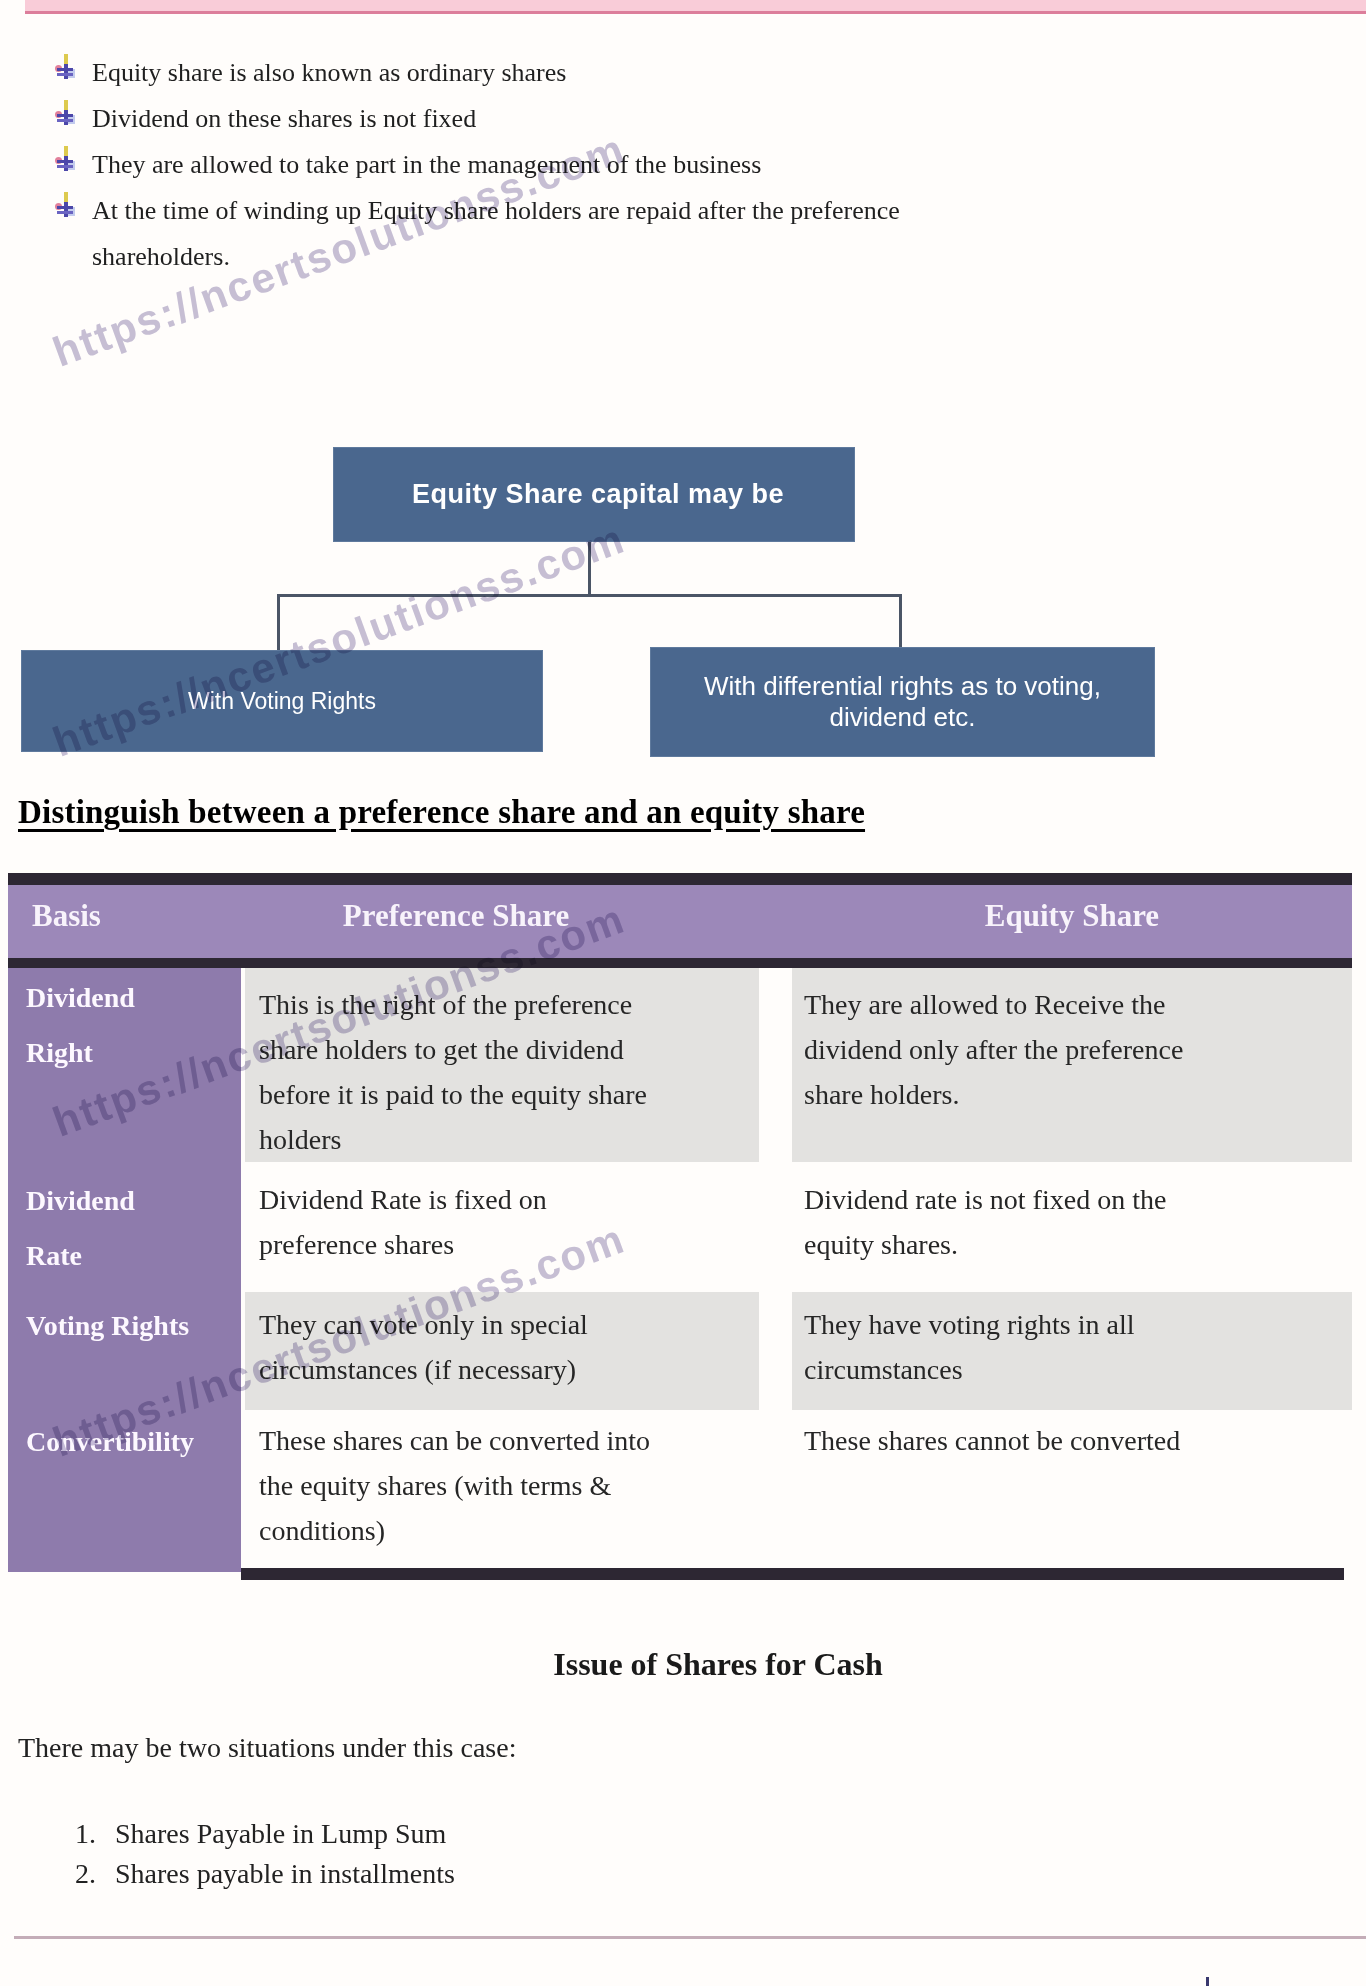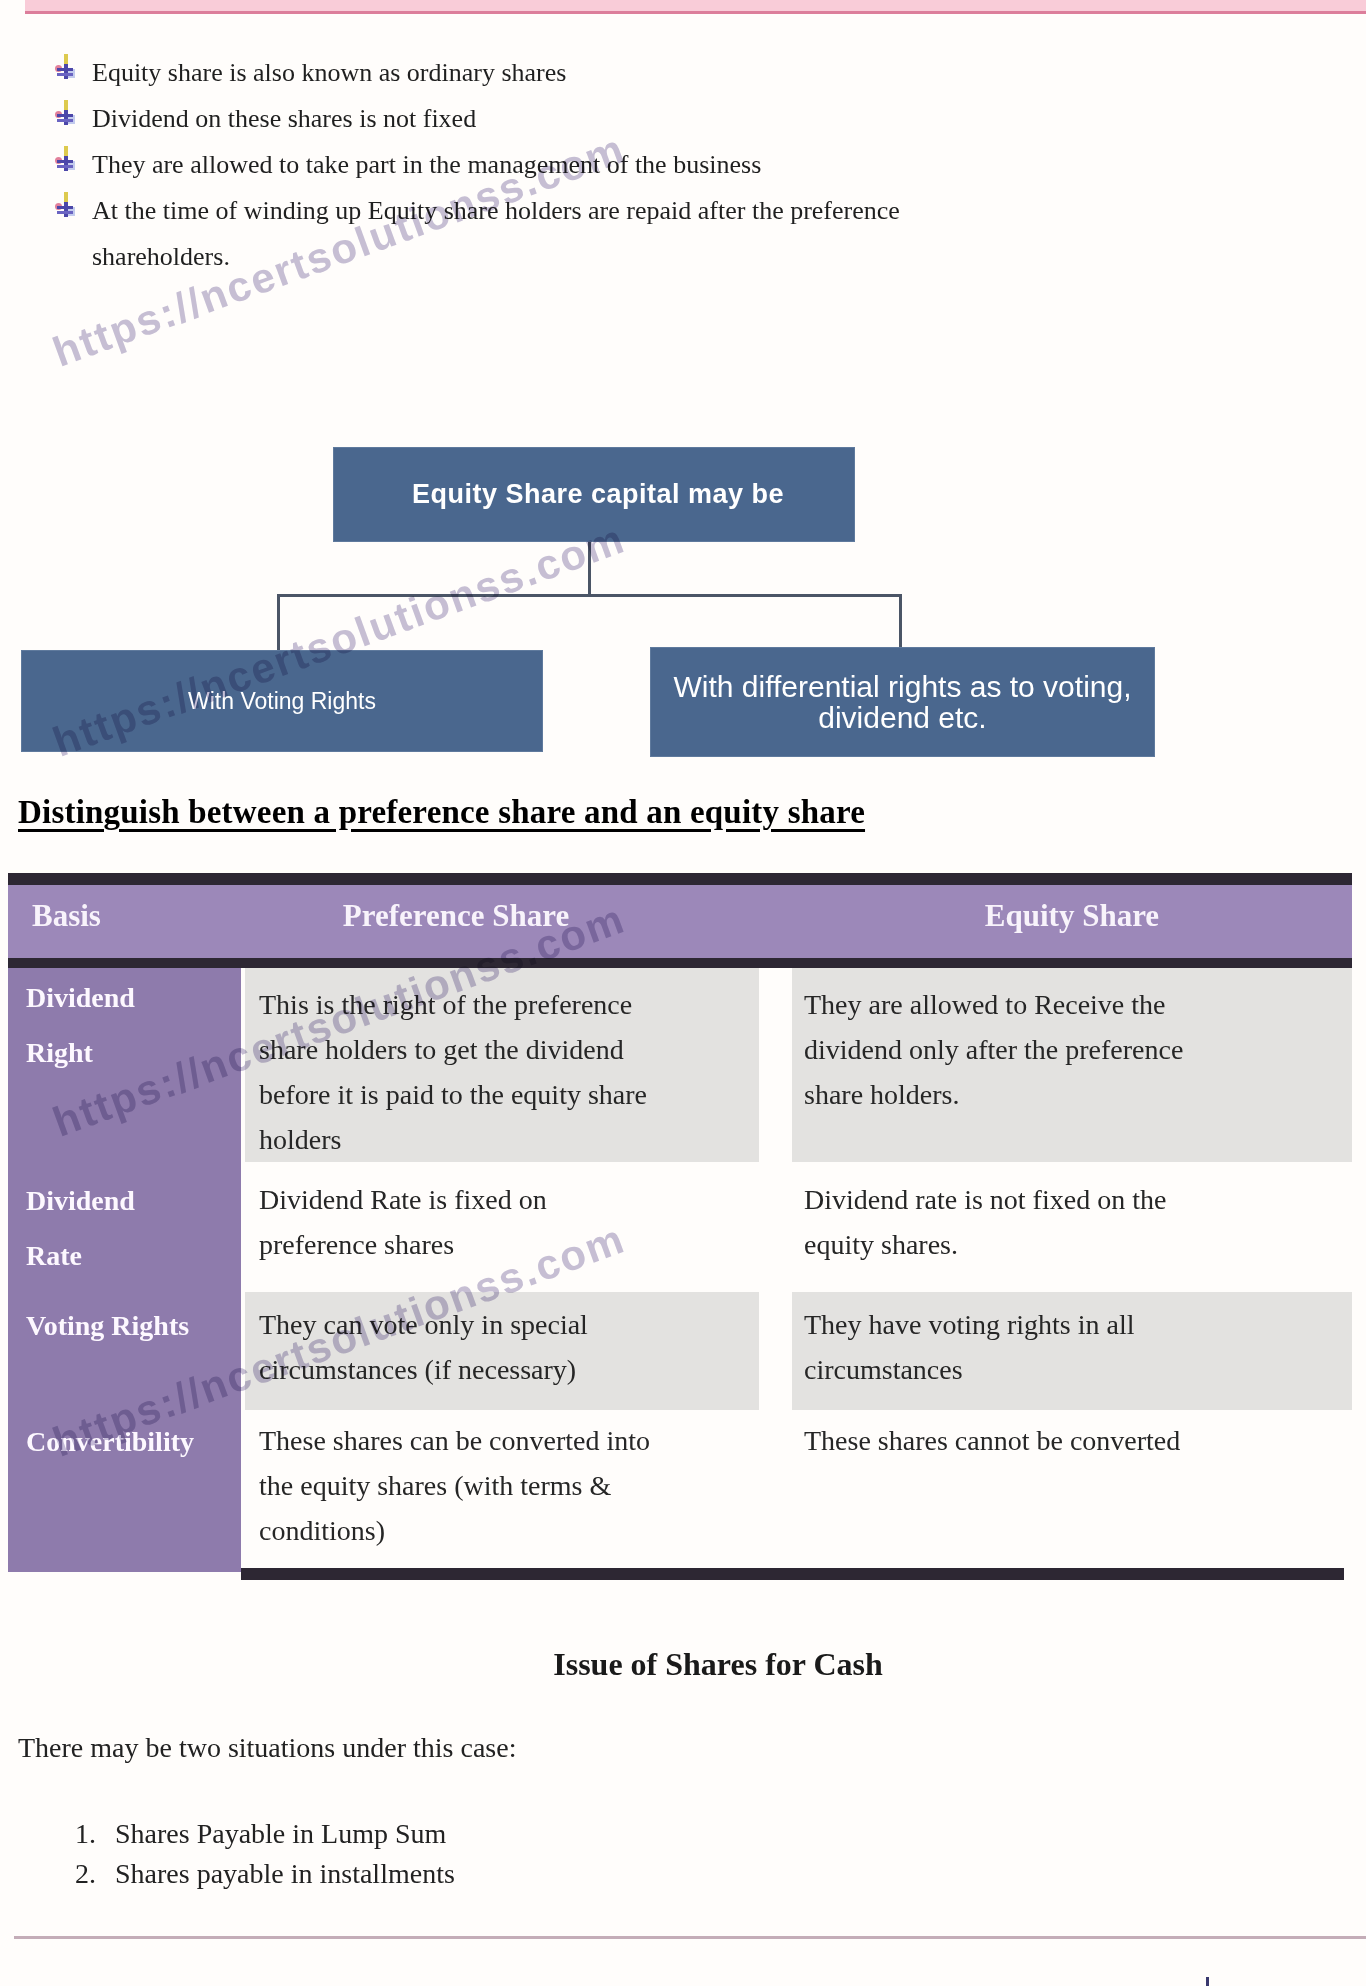--- a/index.html
+++ b/index.html
@@ -27,21 +27,21 @@
   .bi1 { top:54px; } .bi2 { top:100px; } .bi3 { top:146px; } .bi4 { top:192px; }
 
   
   .node { position:absolute; background:#4a678e; border:1px solid #5f7a9d;
     color:#fff; font-family:"Liberation Sans", sans-serif; text-align:center; }
   .node-root { left:333px; top:447px; width:512px; height:93px;
     font-size:27px; font-weight:600; line-height:93px; letter-spacing:.5px;padding-left:8px; }
   .node-left { left:21px; top:650px; width:520px; height:100px;
     font-size:23px; line-height:100px; }
   .node-right { left:650px; top:647px; width:505px; height:110px;
-    font-size:30px; line-height:31px; padding-top:0; display:flex;
+    font-size:26px; line-height:31px; padding-top:0; display:flex;
     align-items:center; justify-content:center; white-space:pre-line;
     box-sizing:border-box; }
   .conn { position:absolute; background:#4b5566; }
   .conn-stem { left:588px; top:540px; width:3px; height:56px; }
   .conn-hbar { left:277px; top:594px; width:625px; height:3px; }
   .conn-ldrop { left:277px; top:594px; width:3px; height:58px; }
   .conn-rdrop { left:899px; top:594px; width:3px; height:55px; }
 
   
   .h-distinguish { position:absolute; left:18px; top:794px; font-size:33px;

